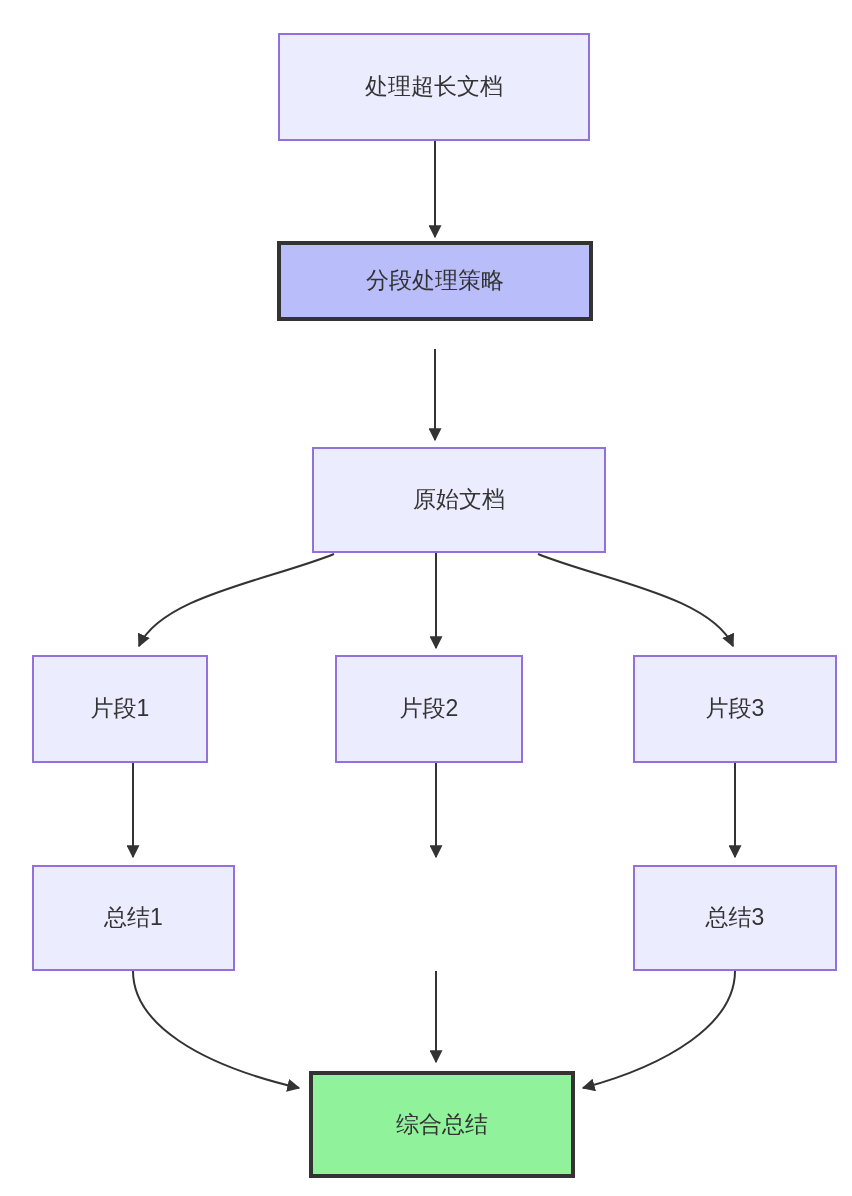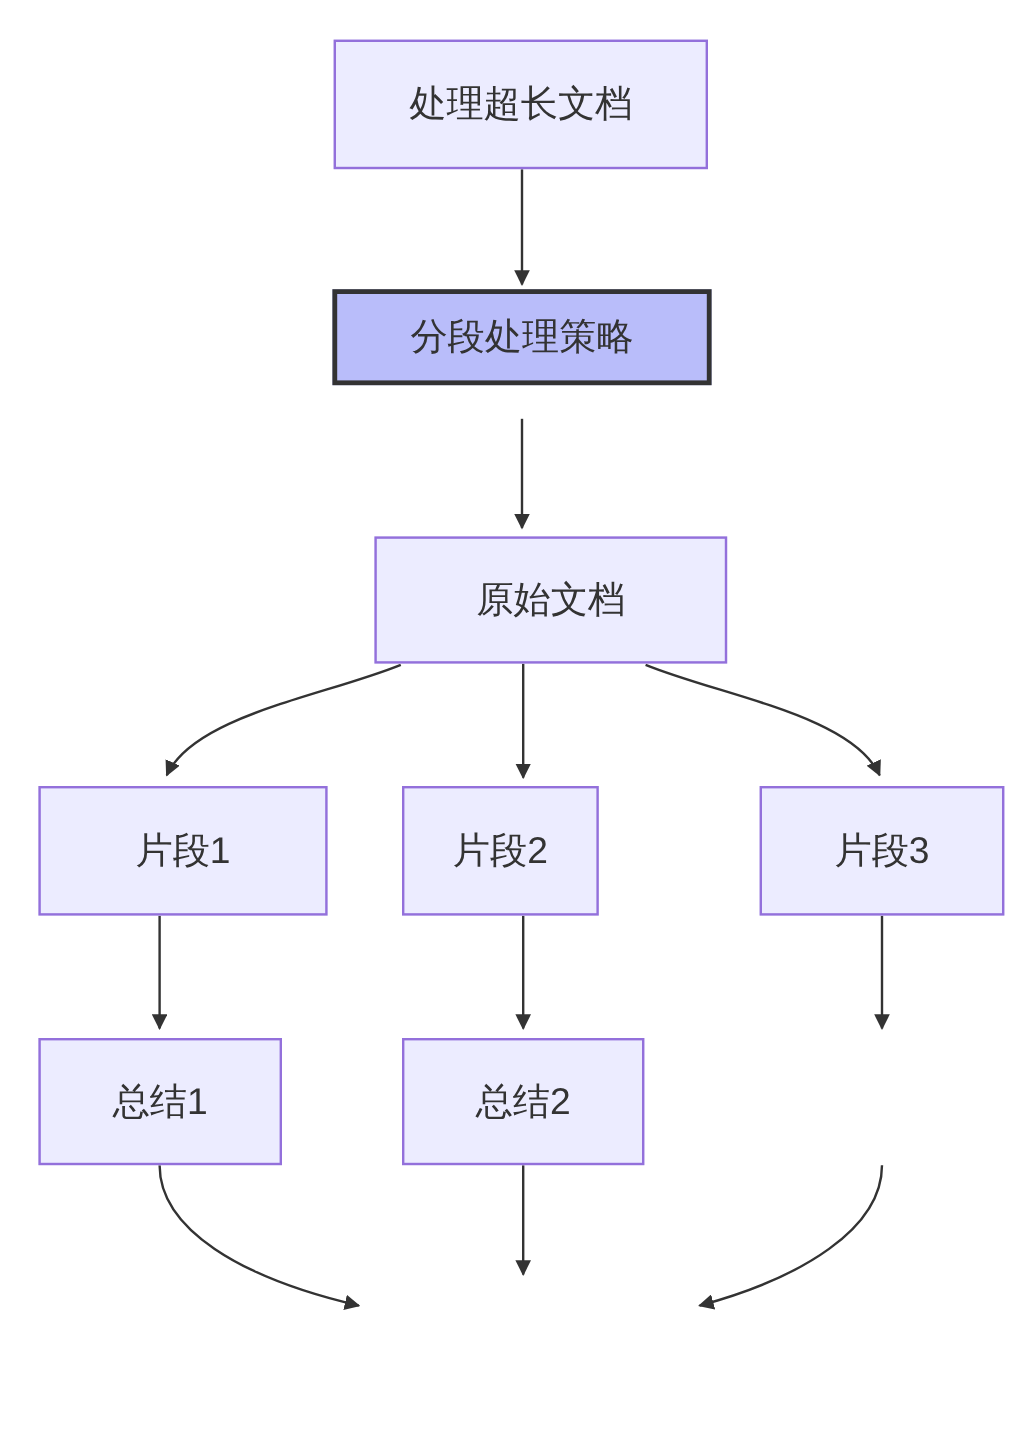--- a/index.html
+++ b/index.html
@@ -36,21 +36,21 @@
   }
   .node {
     position: absolute;
     display: flex;
     align-items: center;
     justify-content: center;
     text-align: center;
     background: var(--color-node-fill);
     border: 2px solid var(--color-node-border);
     color: var(--color-text);
-    font-size: 31px;
+    font-size: 23px;
     line-height: 1.2;
     white-space: nowrap;
   }
   .node.emph-purple {
     background: var(--color-emphasis-purple-fill);
     border: 4px solid var(--color-emphasis-border);
   }
   .node.emph-green {
     background: var(--color-green-fill);
     border: 4px solid var(--color-emphasis-border);
@@ -79,25 +79,26 @@
     <path class="edge" d="M436 971 L436 1062" marker-end="url(#arrowhead)"></path>
     <path class="edge" d="M735 971 C735 1024 668 1065 583 1088" marker-end="url(#arrowhead)"></path>
   </svg>
 
   <div class="node" style="left:278px; top:33px;  width:312px; height:108px;">处理超长文档</div>
 
   <div class="node emph-purple" style="left:277px; top:241px; width:316px; height:80px;">分段处理策略</div>
 
   <div class="node" style="left:312px; top:447px; width:294px; height:106px;">原始文档</div>
 
-  <div class="node" style="left:32px;  top:655px; width:241px; height:108px;">片段1</div>
+  <div class="node" style="left:32px;  top:655px; width:176px; height:108px;">片段1</div>
 
-  <div class="node" style="left:335px; top:655px; width:164px; height:108px;">片段2</div>
+  <div class="node" style="left:335px; top:655px; width:188px; height:108px;">片段2</div>
 
   <div class="node" style="left:633px; top:655px; width:204px; height:108px;">片段3</div>
 
   <div class="node" style="left:32px;  top:865px; width:203px; height:106px;">总结1</div>
 
-  <div class="node" style="left:335px; top:865px; width:202px; height:106px;">总结2</div>
 
+  <div class="node" style="left:633px; top:865px; width:204px; height:106px;">总结3</div>
 
+  <div class="node emph-green" style="left:309px; top:1071px; width:266px; height:107px;">综合总结</div>
 
 </div>
 
 </body></html>

